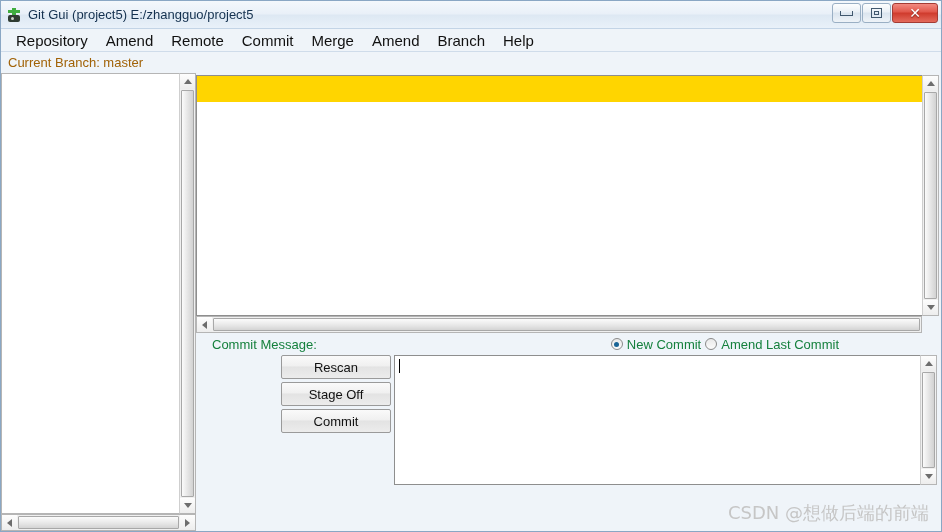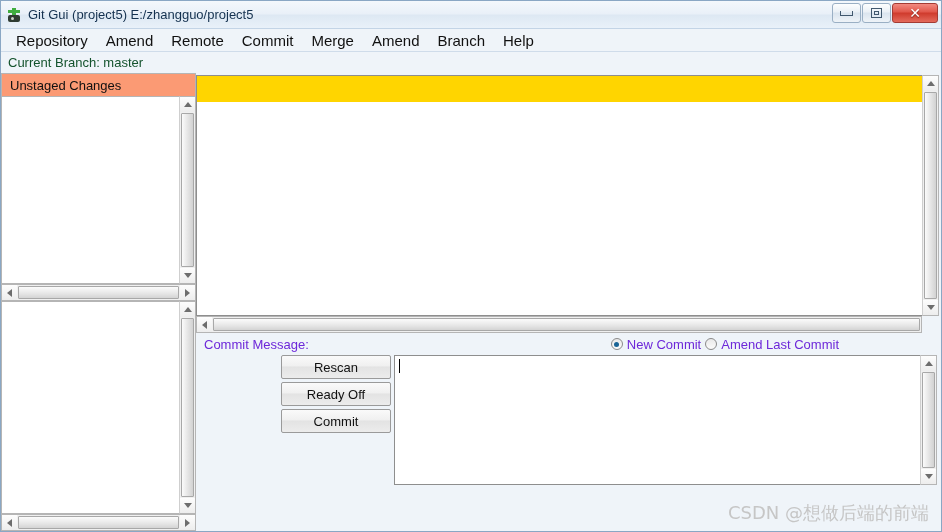--- a/index.html
+++ b/index.html
@@ -50,21 +50,21 @@
   
   .menubar{
     height:22px;flex:0 0 22px;display:flex;align-items:center;
     padding-left:6px;
     background:#eff4f9;border-bottom:1px solid #cfdcea;
   }
   .menuitem{padding:2px 9px;font-size:15px;color:#111;white-space:nowrap;cursor:default;}
   
   .branchbar{
     height:21px;flex:0 0 21px;display:flex;align-items:center;
-    padding-left:7px;background:#eff4f9;font-size:13px;color:#14532d;
+    padding-left:7px;background:#eff4f9;font-size:13px;color:#a16207;
   }
   
   .body{flex:1 1 auto;display:flex;min-height:0;background:#eff4f9;}
   .left{width:195px;flex:0 0 195px;display:flex;flex-direction:column;min-height:0;}
   .right{flex:1 1 auto;display:flex;flex-direction:column;min-height:0;padding:2px 2px 0 0;}
   .pane-head{
     height:23px;flex:0 0 23px;display:flex;align-items:center;
     padding-left:8px;font-size:13px;color:#111;box-sizing:border-box;
     border:1px solid #b5b5b5;border-bottom:none;
   }
@@ -115,21 +115,21 @@
   .diff-area{
     flex:1 1 auto;min-width:0;display:flex;flex-direction:column;
     border:1px solid #8e8e8e;border-right:none;background:#fff;
   }
   .diff-banner{height:26px;flex:0 0 26px;background:#ffd500;}
   .diff-body{flex:1 1 auto;background:#fff;}
   
   .commit-sec{flex:0 0 auto;display:flex;flex-direction:column;background:#eff4f9;}
   .commit-head{
     height:22px;display:flex;align-items:center;padding-left:8px;
-    font-size:13px;color:#6d28d9;
+    font-size:13px;color:#15803d;margin-left:8px;
   }
   .commit-head .spacer{flex:1 1 auto;}
   .radio-grp{display:flex;align-items:center;padding-right:100px;}
   .radio{display:flex;align-items:center;margin-left:4px;cursor:default;}
   .radio-dot{
     width:12px;height:12px;box-sizing:border-box;border-radius:50%;
     border:1px solid #8a8a8a;
     background:linear-gradient(to bottom,#e9e9e9,#fbfbfb);
     margin-right:4px;position:relative;flex:0 0 12px;
   }
@@ -210,46 +210,20 @@
   </div>
 
   <div class="branchbar">
     <span>Current Branch: master</span>
   </div>
 
   <div class="body">
 
     <div class="left">
 
-      <div class="filelist-wrap" style="height:228px;flex:0 0 228px;">
-        <div class="pane-head unstaged">Unstaged Changes</div>
-        <div class="filelist-row">
-          <div class="filelist"></div>
-          <div class="vsb">
-            <div class="sb-arrow">
-                <span class="tri tri-up"></span>
-              </div>
-            <div class="vthumb"></div>
-            <div class="sb-arrow">
-                <span class="tri tri-down"></span>
-              </div>
-          </div>
-        </div>
-        <div style="display:flex;">
-          <div class="hsb" style="flex:1 1 auto;min-width:0;">
-            <div class="sb-arrow-h">
-                <span class="tri tri-left"></span>
-              </div>
-            <div class="hthumb"></div>
-            <div class="sb-arrow-h">
-                <span class="tri tri-right"></span>
-              </div>
-          </div>
-        </div>
-      </div>
 
       <div class="filelist-wrap">
         <div class="filelist-row">
           <div class="filelist"></div>
           <div class="vsb">
             <div class="sb-arrow">
                 <span class="tri tri-up"></span>
               </div>
             <div class="vthumb"></div>
             <div class="sb-arrow">
@@ -313,21 +287,21 @@
             <span class="radio">
               <span class="radio-dot"></span>
               <span>Amend Last Commit</span>
             </span>
           </span>
         </div>
 
         <div class="commit-row">
           <div class="btncol">
             <div class="btn">Rescan</div>
-            <div class="btn">Ready Off</div>
+            <div class="btn">Stage Off</div>
             <div class="btn">Commit</div>
           </div>
           <div class="msgwrap">
             <div class="msgbox">
               <span class="caret"></span>
             </div>
             <div class="vsb" style="height:130px;">
               <div class="sb-arrow">
                   <span class="tri tri-up"></span>
                 </div>

